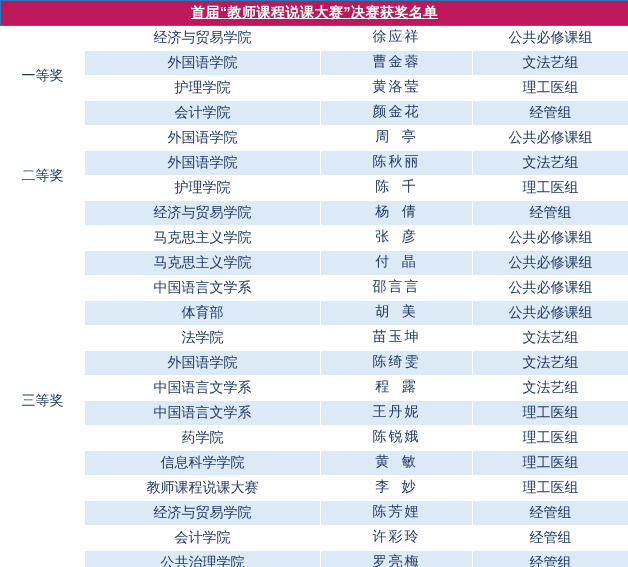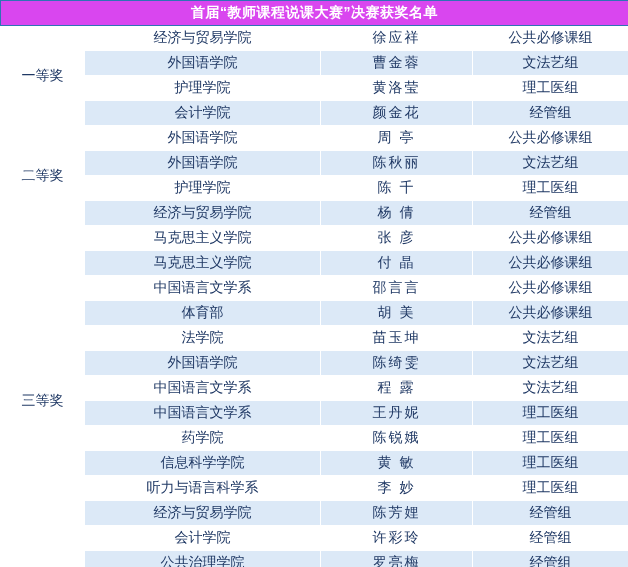--- a/index.html
+++ b/index.html
@@ -24,44 +24,45 @@
     vertical-align: middle;
     color: #1f3864;
     font-size: 14px;
     line-height: 1.1;
     padding: 0;
     height: 24px;
     white-space: nowrap;
     overflow: hidden;
   }
   .title-cell {
-    background: #d946ef;
+    background: #be185d;
     color: #ffffff !important;
     font-size: 17px;
     font-weight: bold;
     height: 38px;
     letter-spacing: 0.5px;
     border: 1px solid #2e74b5 !important;
+    text-decoration: underline;
   }
   .rank-cell {
     font-size: 17px;
     font-weight: normal;
     color: #1f3864;
     background: #dce9f7;
     width: 84px;
   }
   .col-college { width: 236px; }
   .col-name    { width: 152px; }
   .col-group   { width: 156px; }
 
   .row-light td { background: #ffffff; }
   .row-dark td  { background: #dce9f7; }
   .rank-sep-top td { border-top: 1px solid #9cc2e5; }
 
-  .name-cell { letter-spacing: 2px; }
+  .name-cell { letter-spacing: 2px; font-family: Liberation Mono, monospace; }
 </style>
 </head>
 <body>
 
 <table id="award-table">
   <colgroup>
     <col class="col-rank" style="width:84px">
     <col class="col-college">
     <col class="col-name">
     <col class="col-group">
@@ -157,21 +158,21 @@
         <td>药学院</td>
         <td class="name-cell">陈锐娥</td>
         <td>理工医组</td>
       </tr>
       <tr class="row-dark">
         <td>信息科学学院</td>
         <td class="name-cell">黄 敏</td>
         <td>理工医组</td>
       </tr>
       <tr class="row-light">
-        <td>听力与语言科学系</td>
+        <td>教师课程说课大赛</td>
         <td class="name-cell">李 妙</td>
         <td>理工医组</td>
       </tr>
       <tr class="row-dark">
         <td>经济与贸易学院</td>
         <td class="name-cell">陈芳娌</td>
         <td>经管组</td>
       </tr>
       <tr class="row-light">
         <td>会计学院</td>

